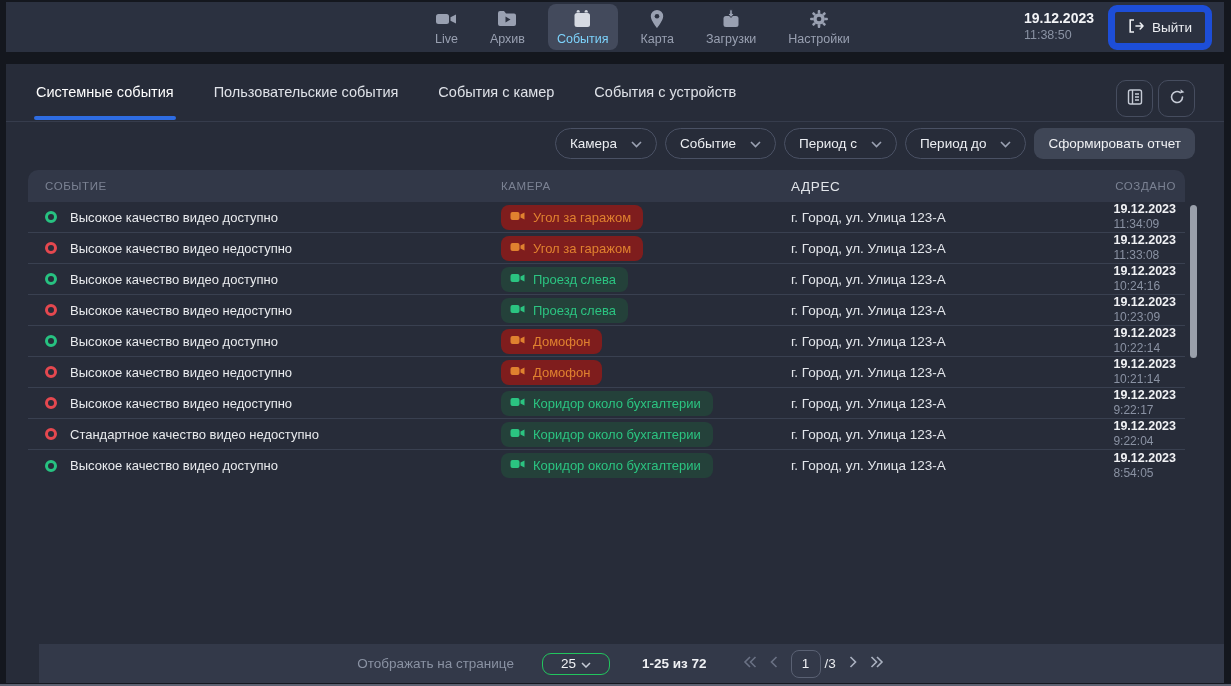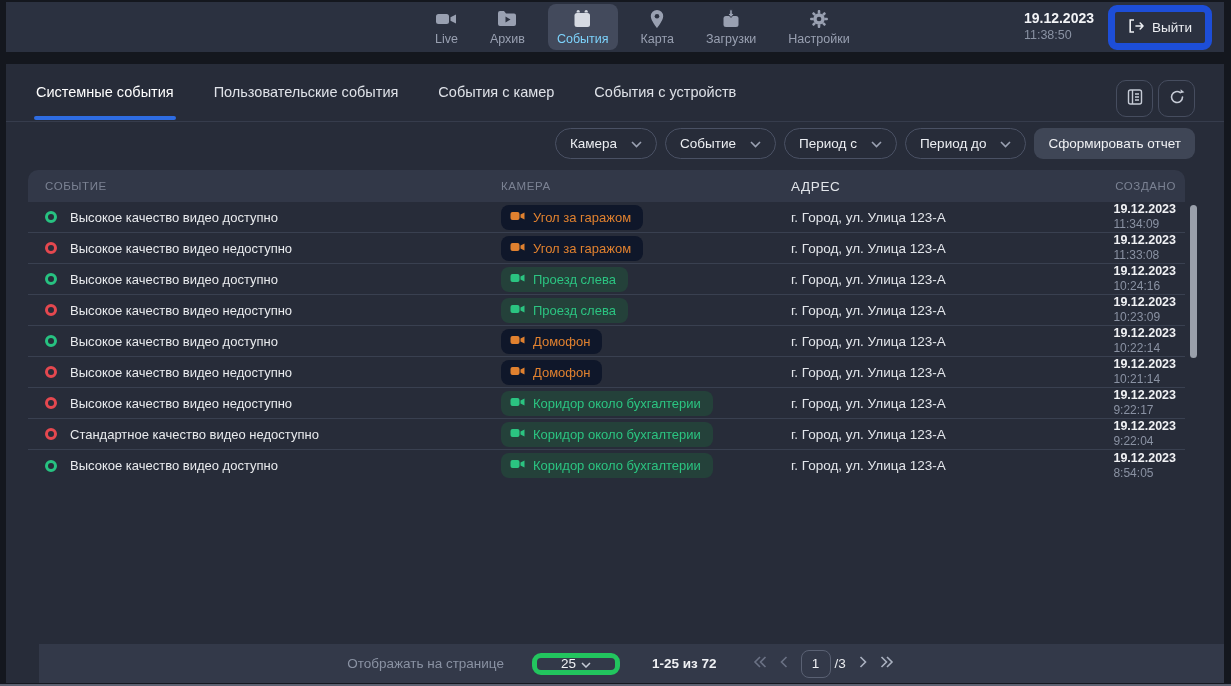--- a/index.html
+++ b/index.html
@@ -57,35 +57,35 @@
   .c-created { width:153px; display:flex; justify-content:flex-end; padding-right:9px; }
   .thead .c-event { font-size:11.5px; }
   .created-block { text-align:left; line-height:1.3; }
   .created-block .d { font-size:12.5px; font-weight:bold; color:#f0f1f4; }
   .created-block .t { font-size:12px; color:#8a92a3; }
   .dot { width:12px; height:12px; border-radius:50%; border:3px solid #27c281; flex:0 0 auto; }
   .dot-success { border-color:#27c281; }
   .dot-error { border-color:#e5484f; }
   .badge { display:inline-flex; align-items:center; gap:8px; height:25px; padding:0 12px 0 9px;
            border-radius:8px; font-size:13px; cursor:default; }
-  .badge-orange { background:#0f172a; color:#e0812f; }
+  .badge-orange { background:#7f1d1d; color:#e0812f; }
   .badge-orange svg { fill:#e0812f; }
   .badge-green { background:#24413a; color:#2bc481; }
   .badge-green svg { fill:#2bc481; }
 
   
   .scroll-thumb { position:absolute; top:141px; left:1184px; width:7px; height:153px;
                   background:#9aa0ab; border-radius:4px; }
 
   
   .footer { position:absolute; left:33px; right:0; bottom:0; height:39px; background:#333949;
             display:flex; align-items:center; justify-content:center; gap:28px; padding-right:22px; }
   .pp-label { color:#8a92a3; font-size:13.5px; }
-  .pp-select { display:flex; align-items:center; gap:5px; border:5px solid #22c55e; border-radius:9px;
-               height:22px; padding:0 24px; color:#f0f1f4; font-size:13.5px; cursor:pointer; }
+  .pp-select { display:flex; align-items:center; gap:5px; border:1px solid #22c55e; border-radius:9px;
+               height:22px; padding:0 18px; color:#f0f1f4; font-size:13.5px; cursor:pointer; }
   .range-label { color:#f0f1f4; font-size:13.5px; font-weight:bold; margin-left:4px; }
   .pager { display:flex; align-items:center; gap:13px; margin-left:8px; }
   .pg-btn { background:none; border:none; display:flex; align-items:center; cursor:pointer; padding:0; }
   .pg-btn svg { stroke:#aab1c0; }
   .pg-btn.disabled svg { stroke:#6a7184; }
   .page-box { min-width:30px; height:28px; border:1px solid #5a6173; border-radius:8px; color:#f0f1f4;
               font-size:13.5px; display:flex; align-items:center; justify-content:center; padding:0 8px; }
   .page-total { color:#e9ebee; font-size:13.5px; margin-left:-9px; }
 
   .bottom-edge { position:absolute; left:0; right:0; bottom:0; height:2px; background:#5d6272; }

